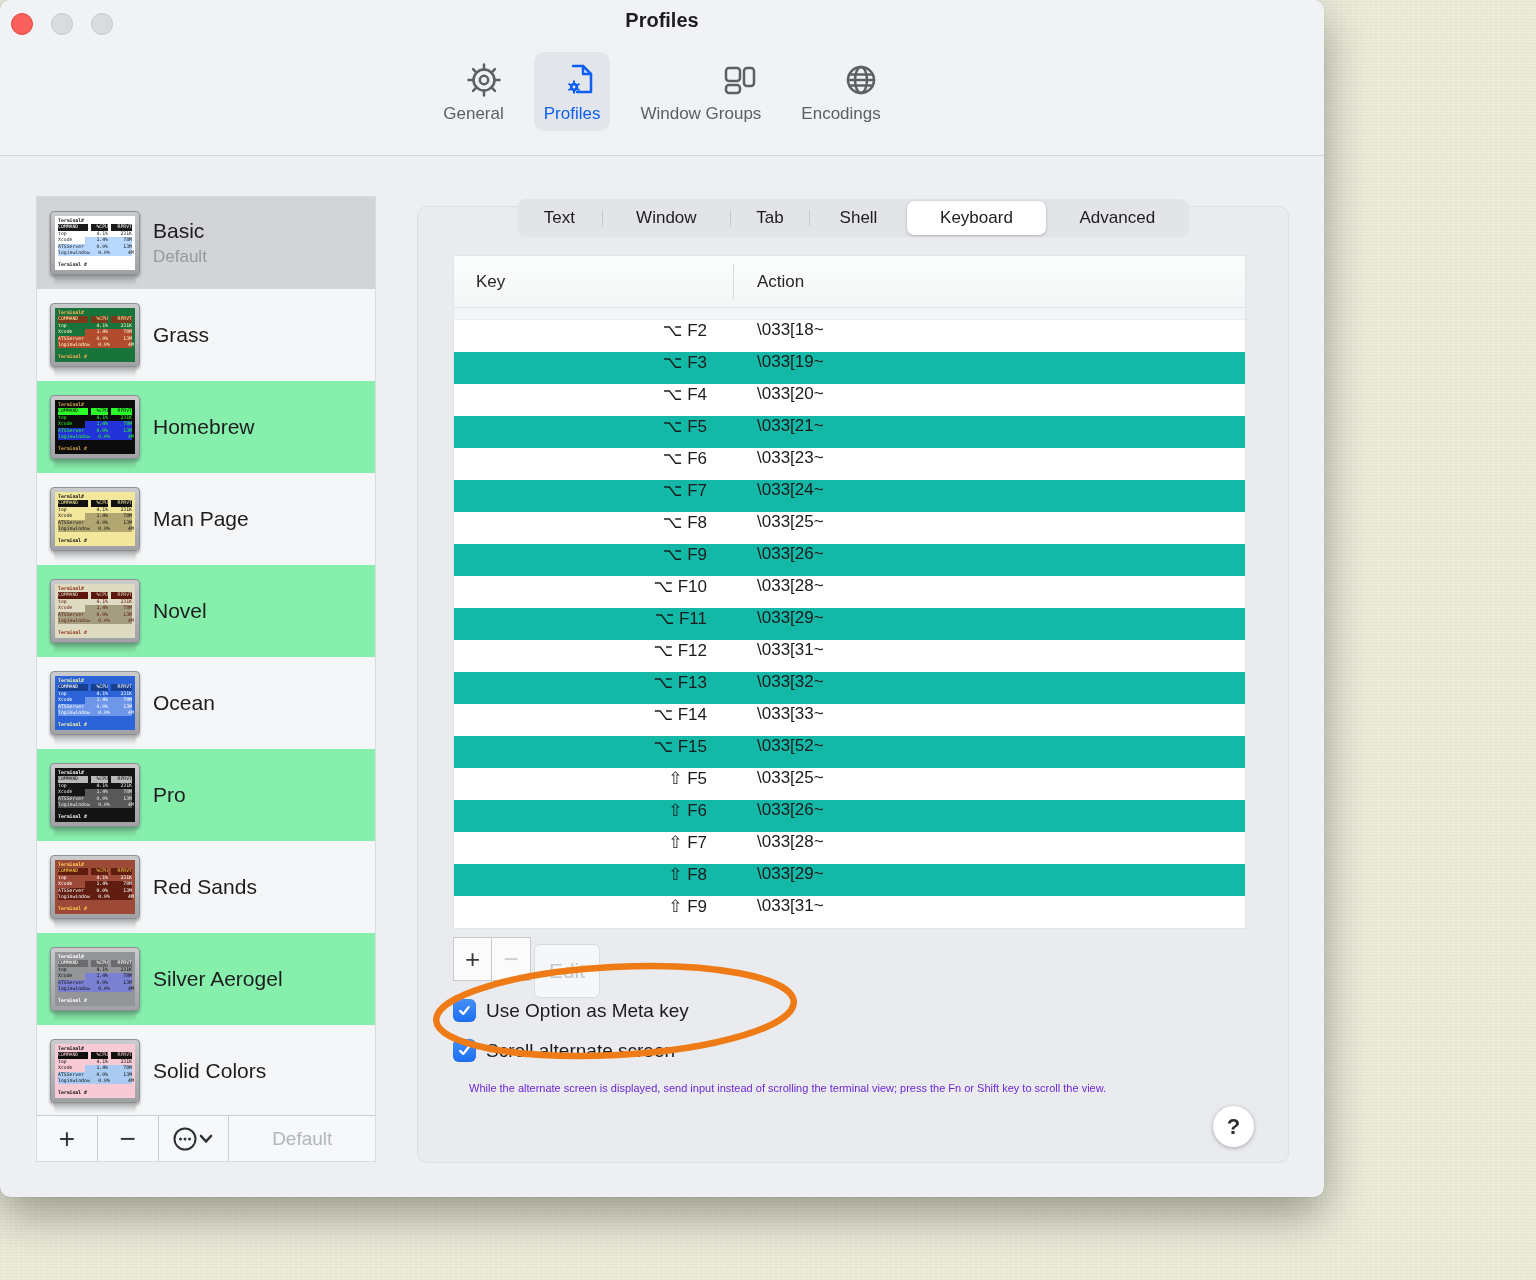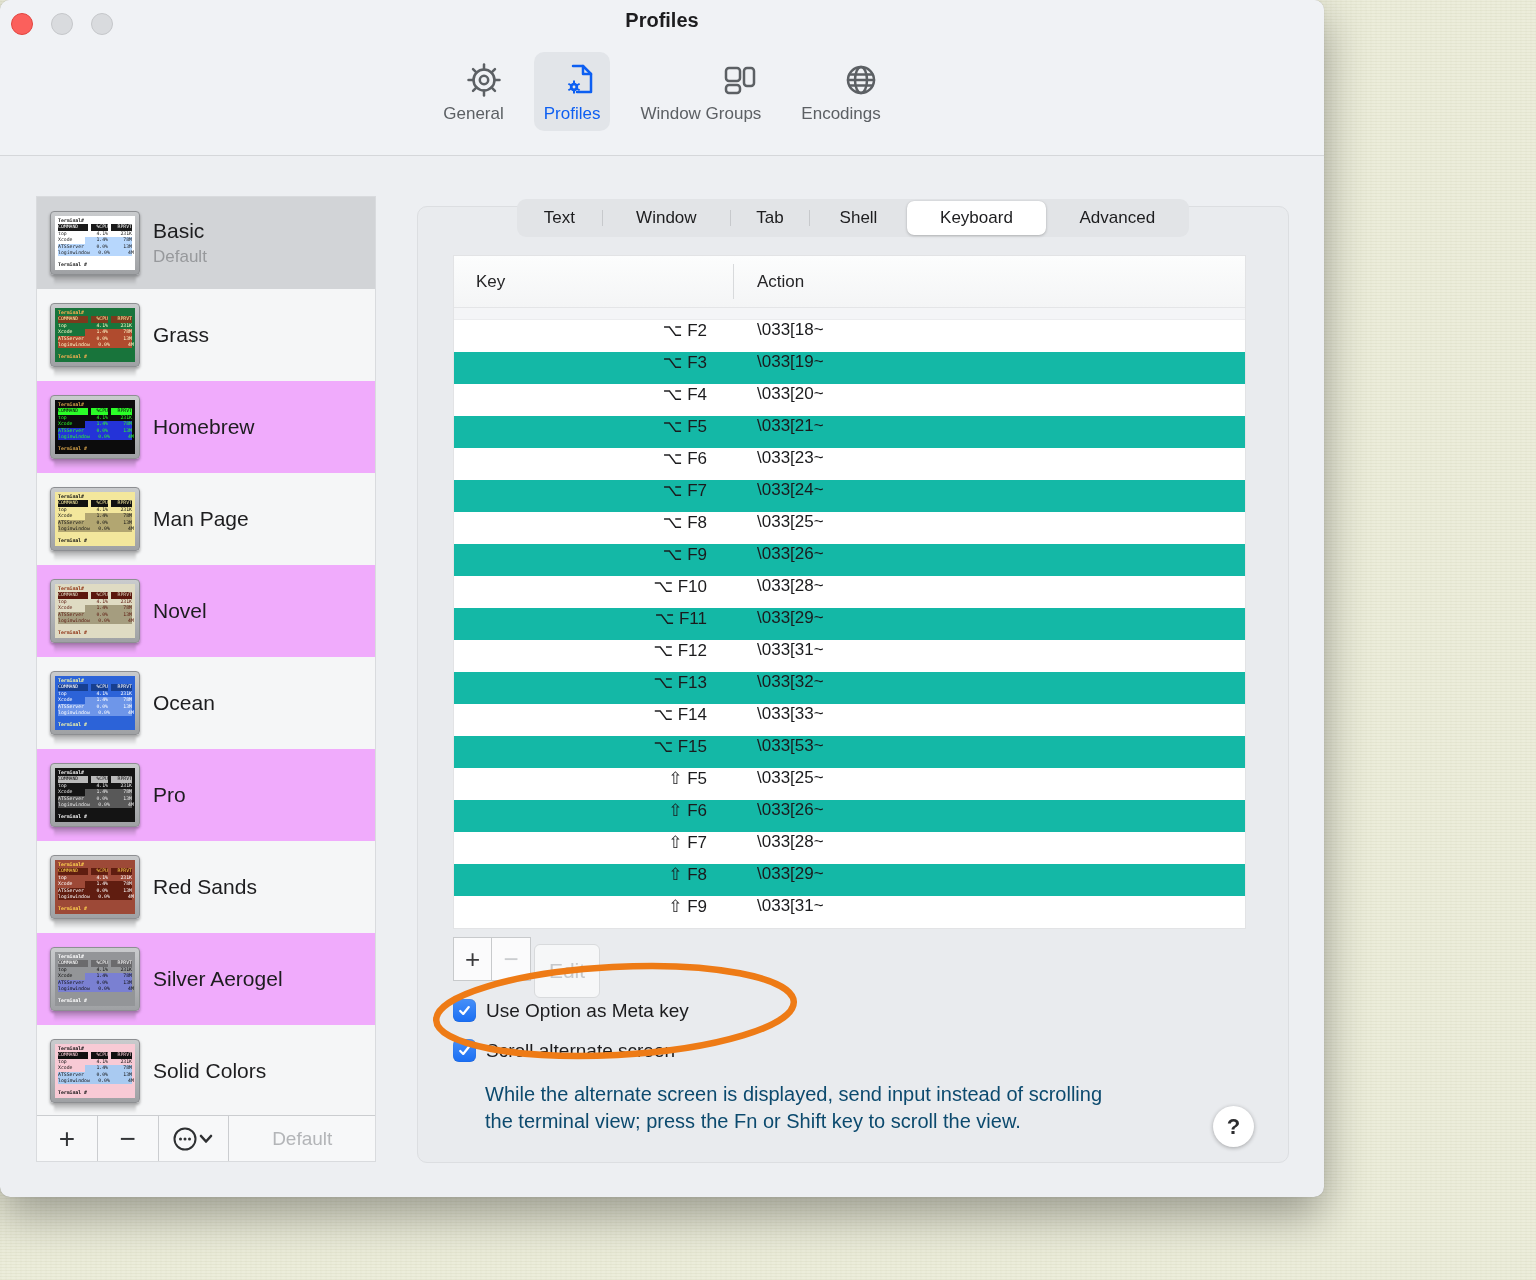--- a/index.html
+++ b/index.html
@@ -33,21 +33,21 @@
     display:flex; justify-content:center; align-items:flex-start; gap:20px; }
   .tb-item { display:flex; flex-direction:column; align-items:flex-end;
     padding:6px 10px 7px; border-radius:10px; color:#5c6064; cursor:default; }
   .tb-item.active { background:#e2e5e9; color:var(--accent); }
   .tb-icon { height:44px; display:flex; align-items:center; justify-content:center; }
   .tb-label { font-size:17px; margin-top:2px; white-space:nowrap; }
   .tb-item svg { stroke:currentColor; fill:none; stroke-width:2.5; stroke-linejoin:round; stroke-linecap:round; }
 
   
   .sidebar { position:absolute; left:36px; top:196px; width:340px; height:966px;
-    background:#f0abfc; border:1px solid #d9dbde; }
+    background:#86efac; border:1px solid #d9dbde; }
   .profile-row { position:relative; height:92px; display:flex; align-items:center; }
   .profile-row.alt { background:#f5f6f7; }
   .profile-row.selected { background:#d2d4d7; }
   .p-label { position:absolute; left:116px; font-size:21px; color:#1d1d1f; }
   .p-label .sub { font-size:17px; color:#97999c; margin-top:4px; font-weight:400; }
   .thumb-wrap { position:absolute; left:13px; top:14px; }
   .thumb { width:90px; height:64px; background:linear-gradient(#c9cbcd,#9fa1a4);
     border:1px solid #8d8f92; border-radius:4px; padding:4px; position:relative;
     box-shadow:0 2px 3px rgba(0,0,0,.35); }
   .thumb-screen { position:absolute; inset:4px; background:var(--tbg); overflow:hidden;
@@ -103,22 +103,22 @@
   .mini-btn.remove { border-left:none; color:#cbcdd0; }
   .edit-btn { position:absolute; left:116px; top:737px; width:66px; height:54px;
     background:#f6f7f8; border:1px solid #d8dadc; border-radius:6px;
     display:flex; align-items:center; justify-content:center; font-size:21px; color:#c6c8ca; }
 
   .cb-row { position:absolute; left:35px; display:flex; align-items:center; gap:10px; }
   .checkbox { width:23px; height:23px; border-radius:6px;
     background:linear-gradient(#4790f8,#1a6ef3); box-shadow:inset 0 0 1px rgba(0,0,0,.3);
     display:flex; align-items:center; justify-content:center; }
   .cb-label { font-size:19px; color:#1c1c1e; }
-  .note { position:absolute; left:67px; top:874px; width:650px;
-    font-size:20px; line-height:1.33; color:#0c4a6e; }
+  .note { position:absolute; left:51px; top:874px; width:650px;
+    font-size:11px; line-height:1.33; color:#6d28d9; }
   .help-btn { position:absolute; left:795px; top:899px; width:41px; height:41px;
     border-radius:50%; background:#fff; box-shadow:0 1px 4px rgba(0,0,0,.3);
     display:flex; align-items:center; justify-content:center;
     font-size:22px; font-weight:700; color:#2c2c2e; }
 
   .annotation { position:absolute; left:428px; top:960px; z-index:20; pointer-events:none; }
 </style>
 </head>
 <body>
 
@@ -650,21 +650,21 @@
           <div class="kt-row alt">
             <div class="kt-key">⌥ F13</div>
             <div class="kt-action">\033[32~</div>
           </div>
           <div class="kt-row">
             <div class="kt-key">⌥ F14</div>
             <div class="kt-action">\033[33~</div>
           </div>
           <div class="kt-row alt">
             <div class="kt-key">⌥ F15</div>
-            <div class="kt-action">\033[53~</div>
+            <div class="kt-action">\033[52~</div>
           </div>
           <div class="kt-row">
             <div class="kt-key">⇧ F5</div>
             <div class="kt-action">\033[25~</div>
           </div>
           <div class="kt-row alt">
             <div class="kt-key">⇧ F6</div>
             <div class="kt-action">\033[26~</div>
           </div>
           <div class="kt-row">

